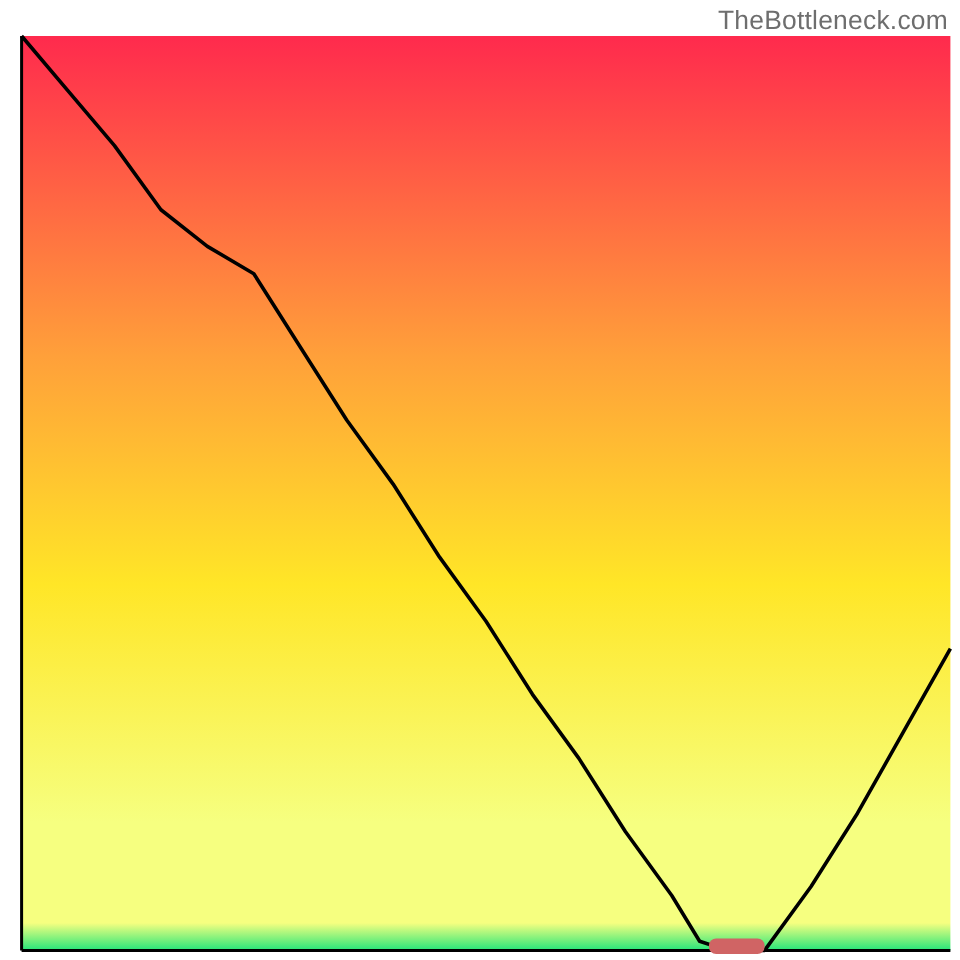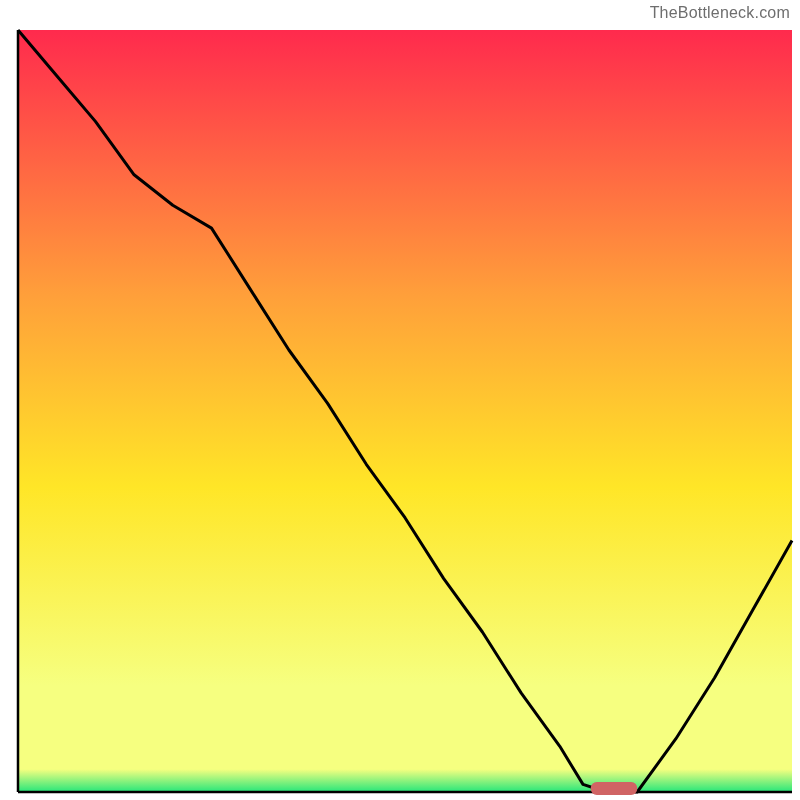--- a/index.html
+++ b/index.html
@@ -12,21 +12,21 @@
   }
   .container {
     position: relative;
     width: 800px;
     height: 800px;
   }
   .watermark {
     position: absolute;
     top: 4px;
     right: 10px;
-    font-size: 16px;
+    font-size: 22px;
     font-weight: 500;
     color: #6e6e6e;
     letter-spacing: 0.2px;
   }
   svg.chart {
     position: absolute;
     left: 0;
     top: 0;
   }
 </style>

